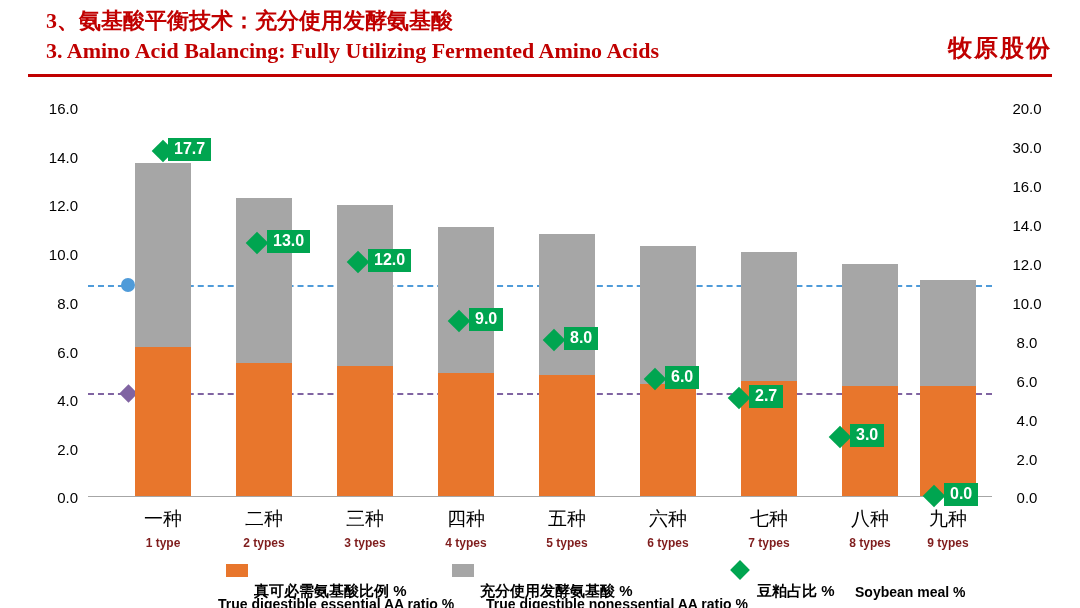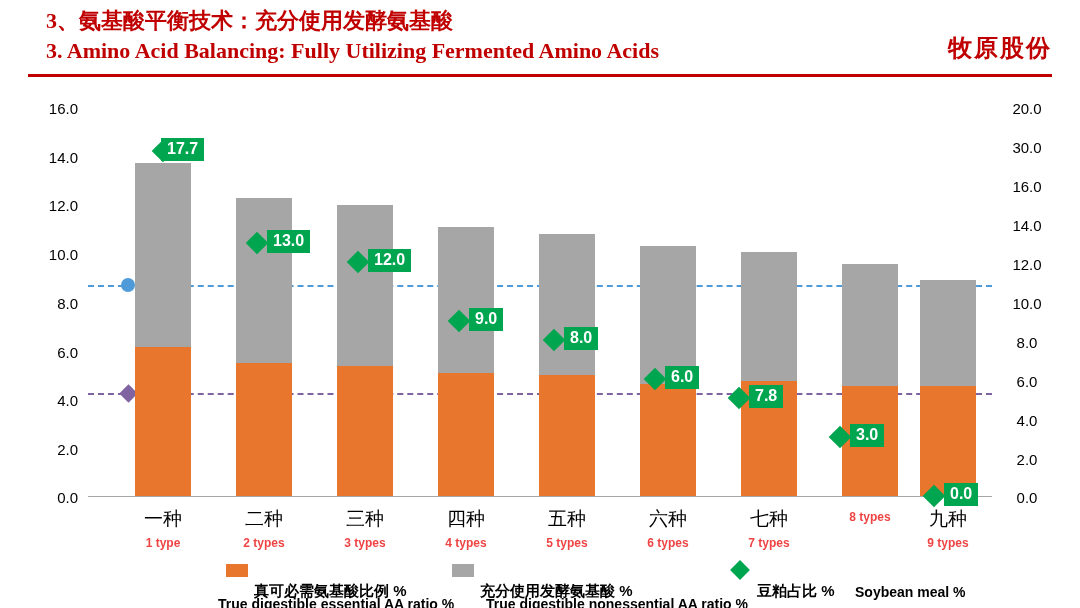--- a/index.html
+++ b/index.html
@@ -104,21 +104,21 @@
   }
 
   
   .xcat {
     position:absolute;
     width:110px;
     text-align:center;
     white-space:nowrap;
   }
   .xcat .cn { font-size:19px; color:#000; font-family:"Liberation Serif", serif; }
-  .xcat .en { font-size:12px; color:#ef4444; font-weight:bold; margin-top:4px; }
+  .xcat .en { font-size:12px; color:#7f1d1d; font-weight:bold; margin-top:4px; }
 
   
   #legend {
     position:absolute; left:0; top:560px; width:1080px; height:48px;
   }
   .legend-row1 { position:absolute; top:0; left:0; width:1080px; height:22px; }
   .legend-item {
     position:absolute;
     font-size:15px; font-weight:bold; color:#000;
     white-space:nowrap;
@@ -227,27 +227,27 @@
 <div class="diamond" style="left:155px; top:143px;"></div>
 <div class="diamond" style="left:249px; top:235px;"></div>
 <div class="diamond" style="left:350px; top:254px;"></div>
 <div class="diamond" style="left:451px; top:313px;"></div>
 <div class="diamond" style="left:546px; top:332px;"></div>
 <div class="diamond" style="left:647px; top:371px;"></div>
 <div class="diamond" style="left:731px; top:390px;"></div>
 <div class="diamond" style="left:832px; top:429px;"></div>
 <div class="diamond" style="left:926px; top:488px;"></div>
 
-<div class="dlabel" style="left:161px; top:138px;">17.7</div>
+<div class="dlabel" style="left:168px; top:138px;">17.7</div>
 <div class="dlabel" style="left:267px; top:230px;">13.0</div>
 <div class="dlabel" style="left:368px; top:249px;">12.0</div>
 <div class="dlabel" style="left:469px; top:308px;">9.0</div>
 <div class="dlabel" style="left:564px; top:327px;">8.0</div>
 <div class="dlabel" style="left:665px; top:366px;">6.0</div>
-<div class="dlabel" style="left:749px; top:385px;">7.8</div>
+<div class="dlabel" style="left:749px; top:385px;">2.7</div>
 <div class="dlabel" style="left:850px; top:424px;">3.0</div>
 <div class="dlabel" style="left:944px; top:483px;">0.0</div>
 
 <div class="xcat" style="left:108px; top:506px;">
   <div class="cn">一种</div>
   <div class="en">1 type</div>
 </div>
 <div class="xcat" style="left:209px; top:506px;">
   <div class="cn">二种</div>
   <div class="en">2 types</div>
@@ -266,20 +266,21 @@
 </div>
 <div class="xcat" style="left:613px; top:506px;">
   <div class="cn">六种</div>
   <div class="en">6 types</div>
 </div>
 <div class="xcat" style="left:714px; top:506px;">
   <div class="cn">七种</div>
   <div class="en">7 types</div>
 </div>
 <div class="xcat" style="left:815px; top:506px;">
+  <div class="cn">八种</div>
   <div class="en">8 types</div>
 </div>
 <div class="xcat" style="left:893px; top:506px;">
   <div class="cn">九种</div>
   <div class="en">9 types</div>
 </div>
 
 <div id="legend">
   <div class="legend-row1">
     <div class="swatch orange" style="left:226px"></div>

